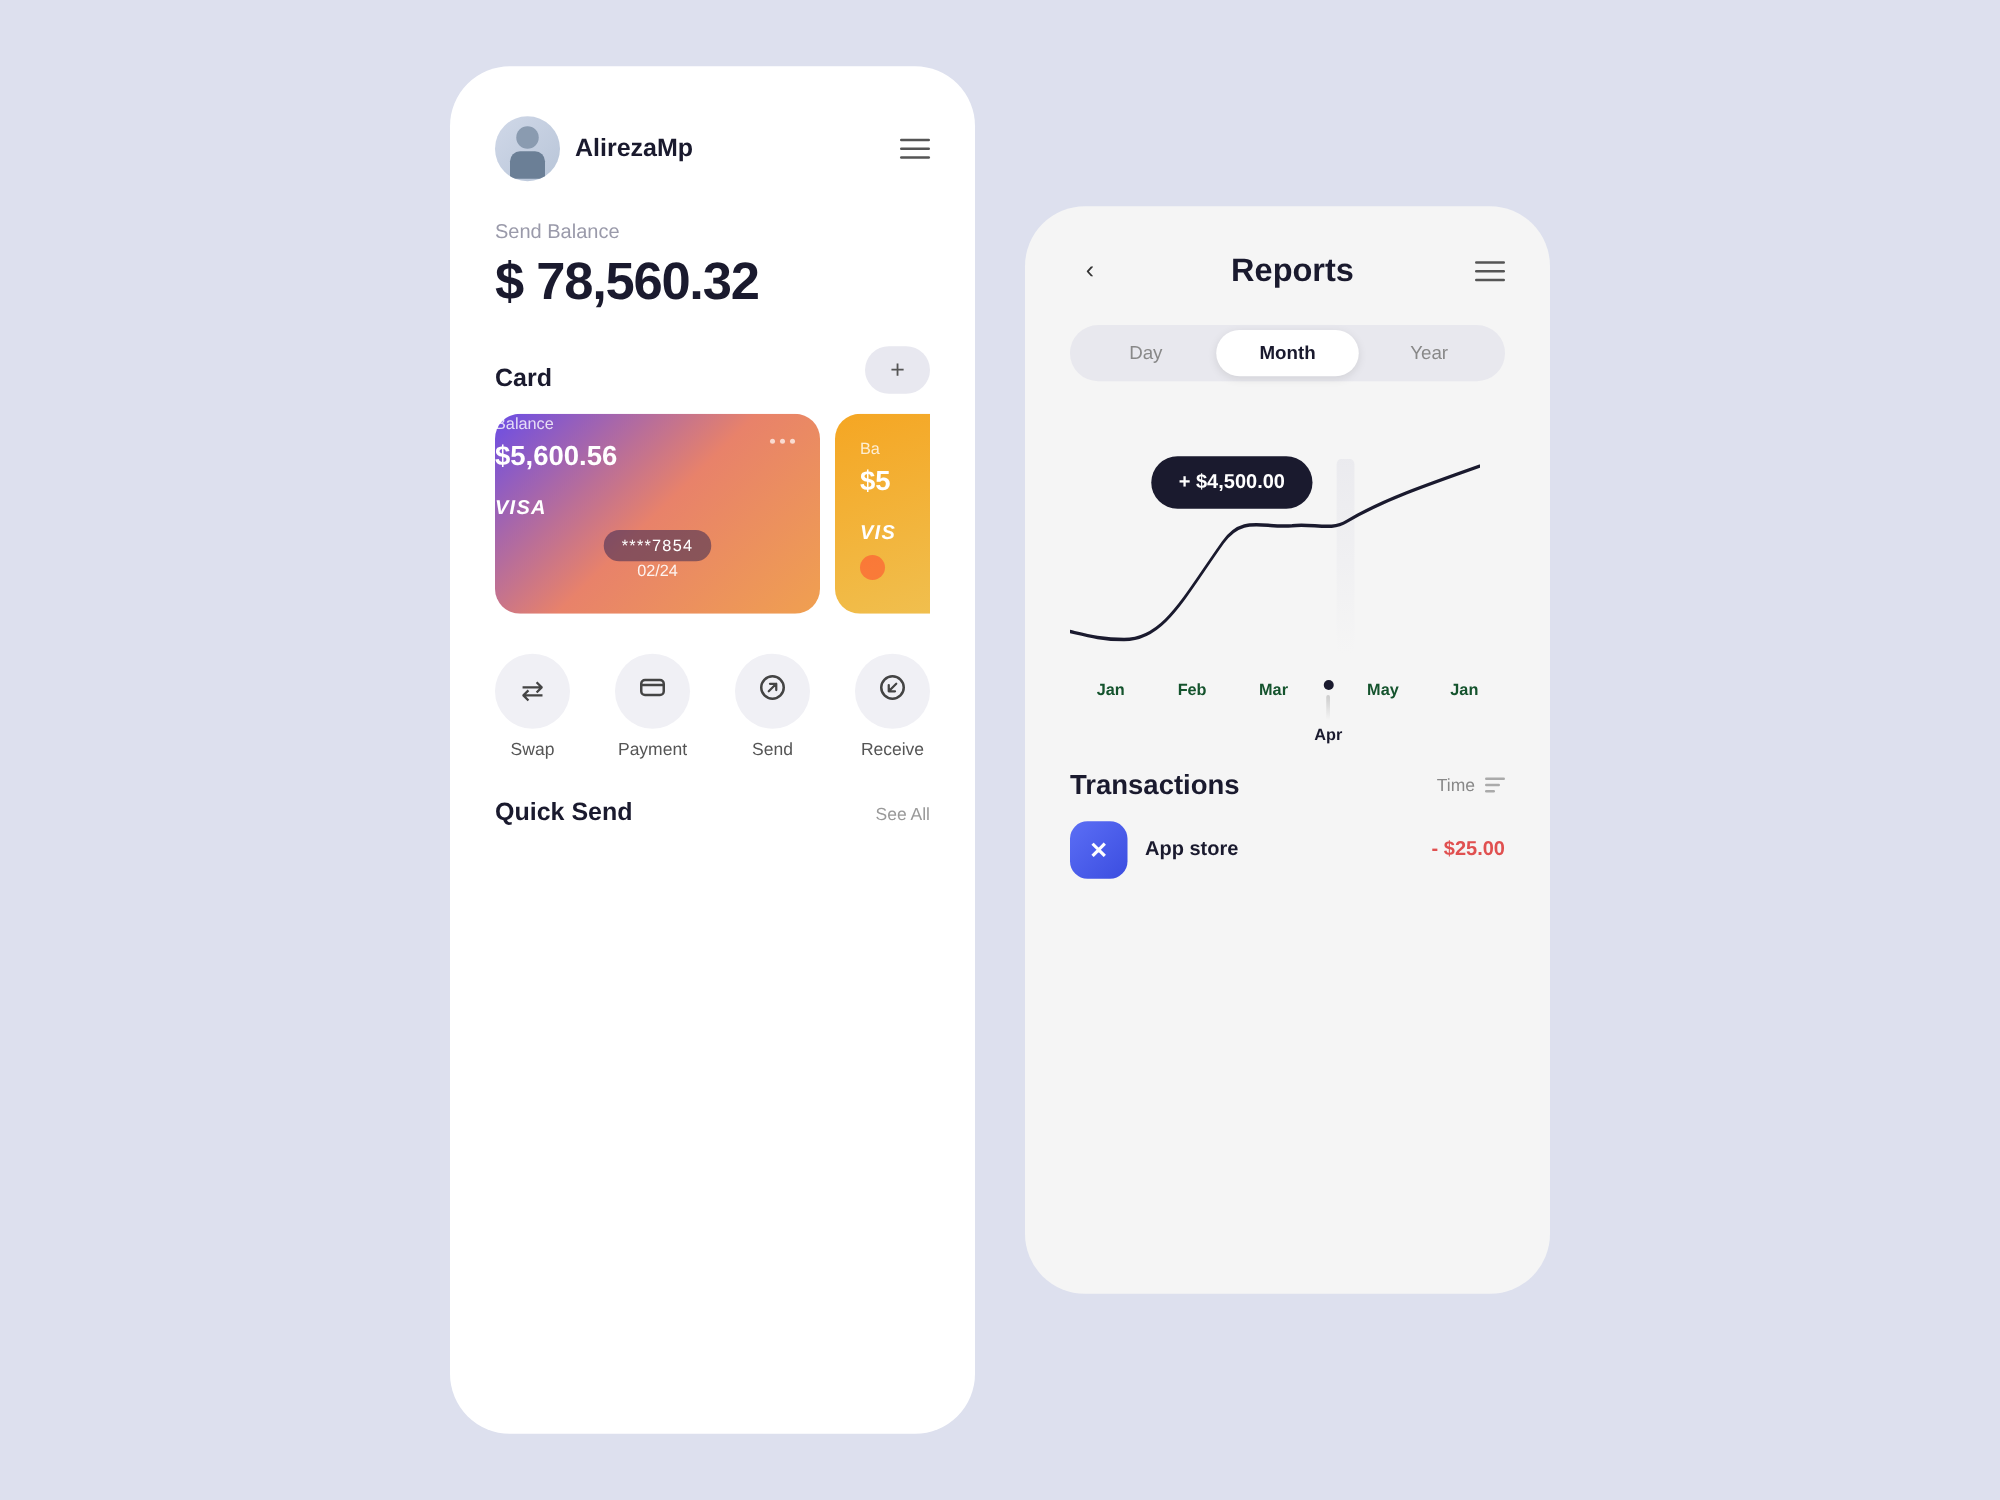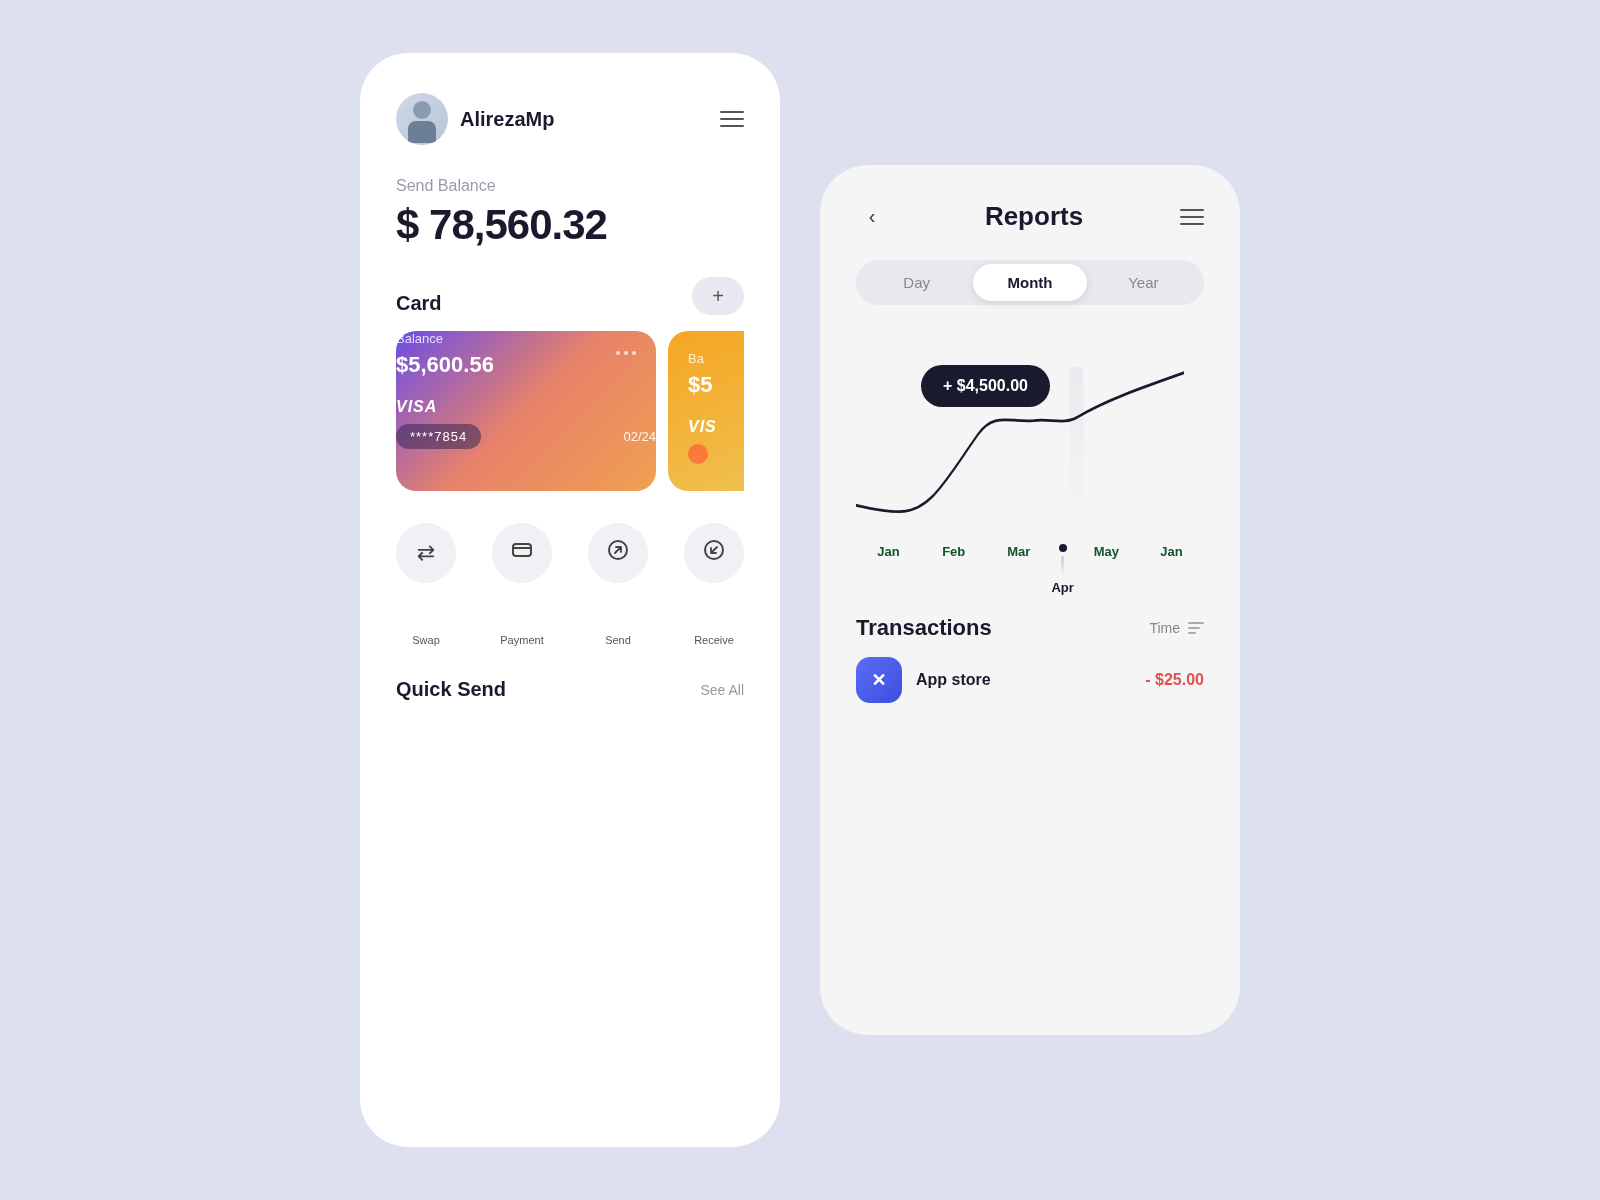--- a/index.html
+++ b/index.html
@@ -214,20 +214,21 @@
       color: #ffffff;
       letter-spacing: 1px;
       margin-bottom: 8px;
       font-style: italic;
     }
 
     .card-number-row {
       display: flex;
       align-items: center;
       justify-content: space-between;
+      flex-direction: column;
     }
 
     .card-number {
       background: rgba(40,30,80,0.5);
       color: #fff;
       border-radius: 20px;
       padding: 5px 14px;
       font-size: 13px;
       letter-spacing: 1px;
     }
@@ -261,24 +262,23 @@
       justify-content: center;
       cursor: pointer;
     }
 
     .action-icon {
       font-size: 22px;
       color: #444;
     }
 
     .action-label {
-      font-size: 11px;
+      font-size: 14px;
       color: #555;
       font-weight: 500;
-      margin-top: 43px;
     }
 
     .quick-send-header {
       display: flex;
       align-items: center;
       justify-content: space-between;
     }
 
     .see-all {
       font-size: 14px;

